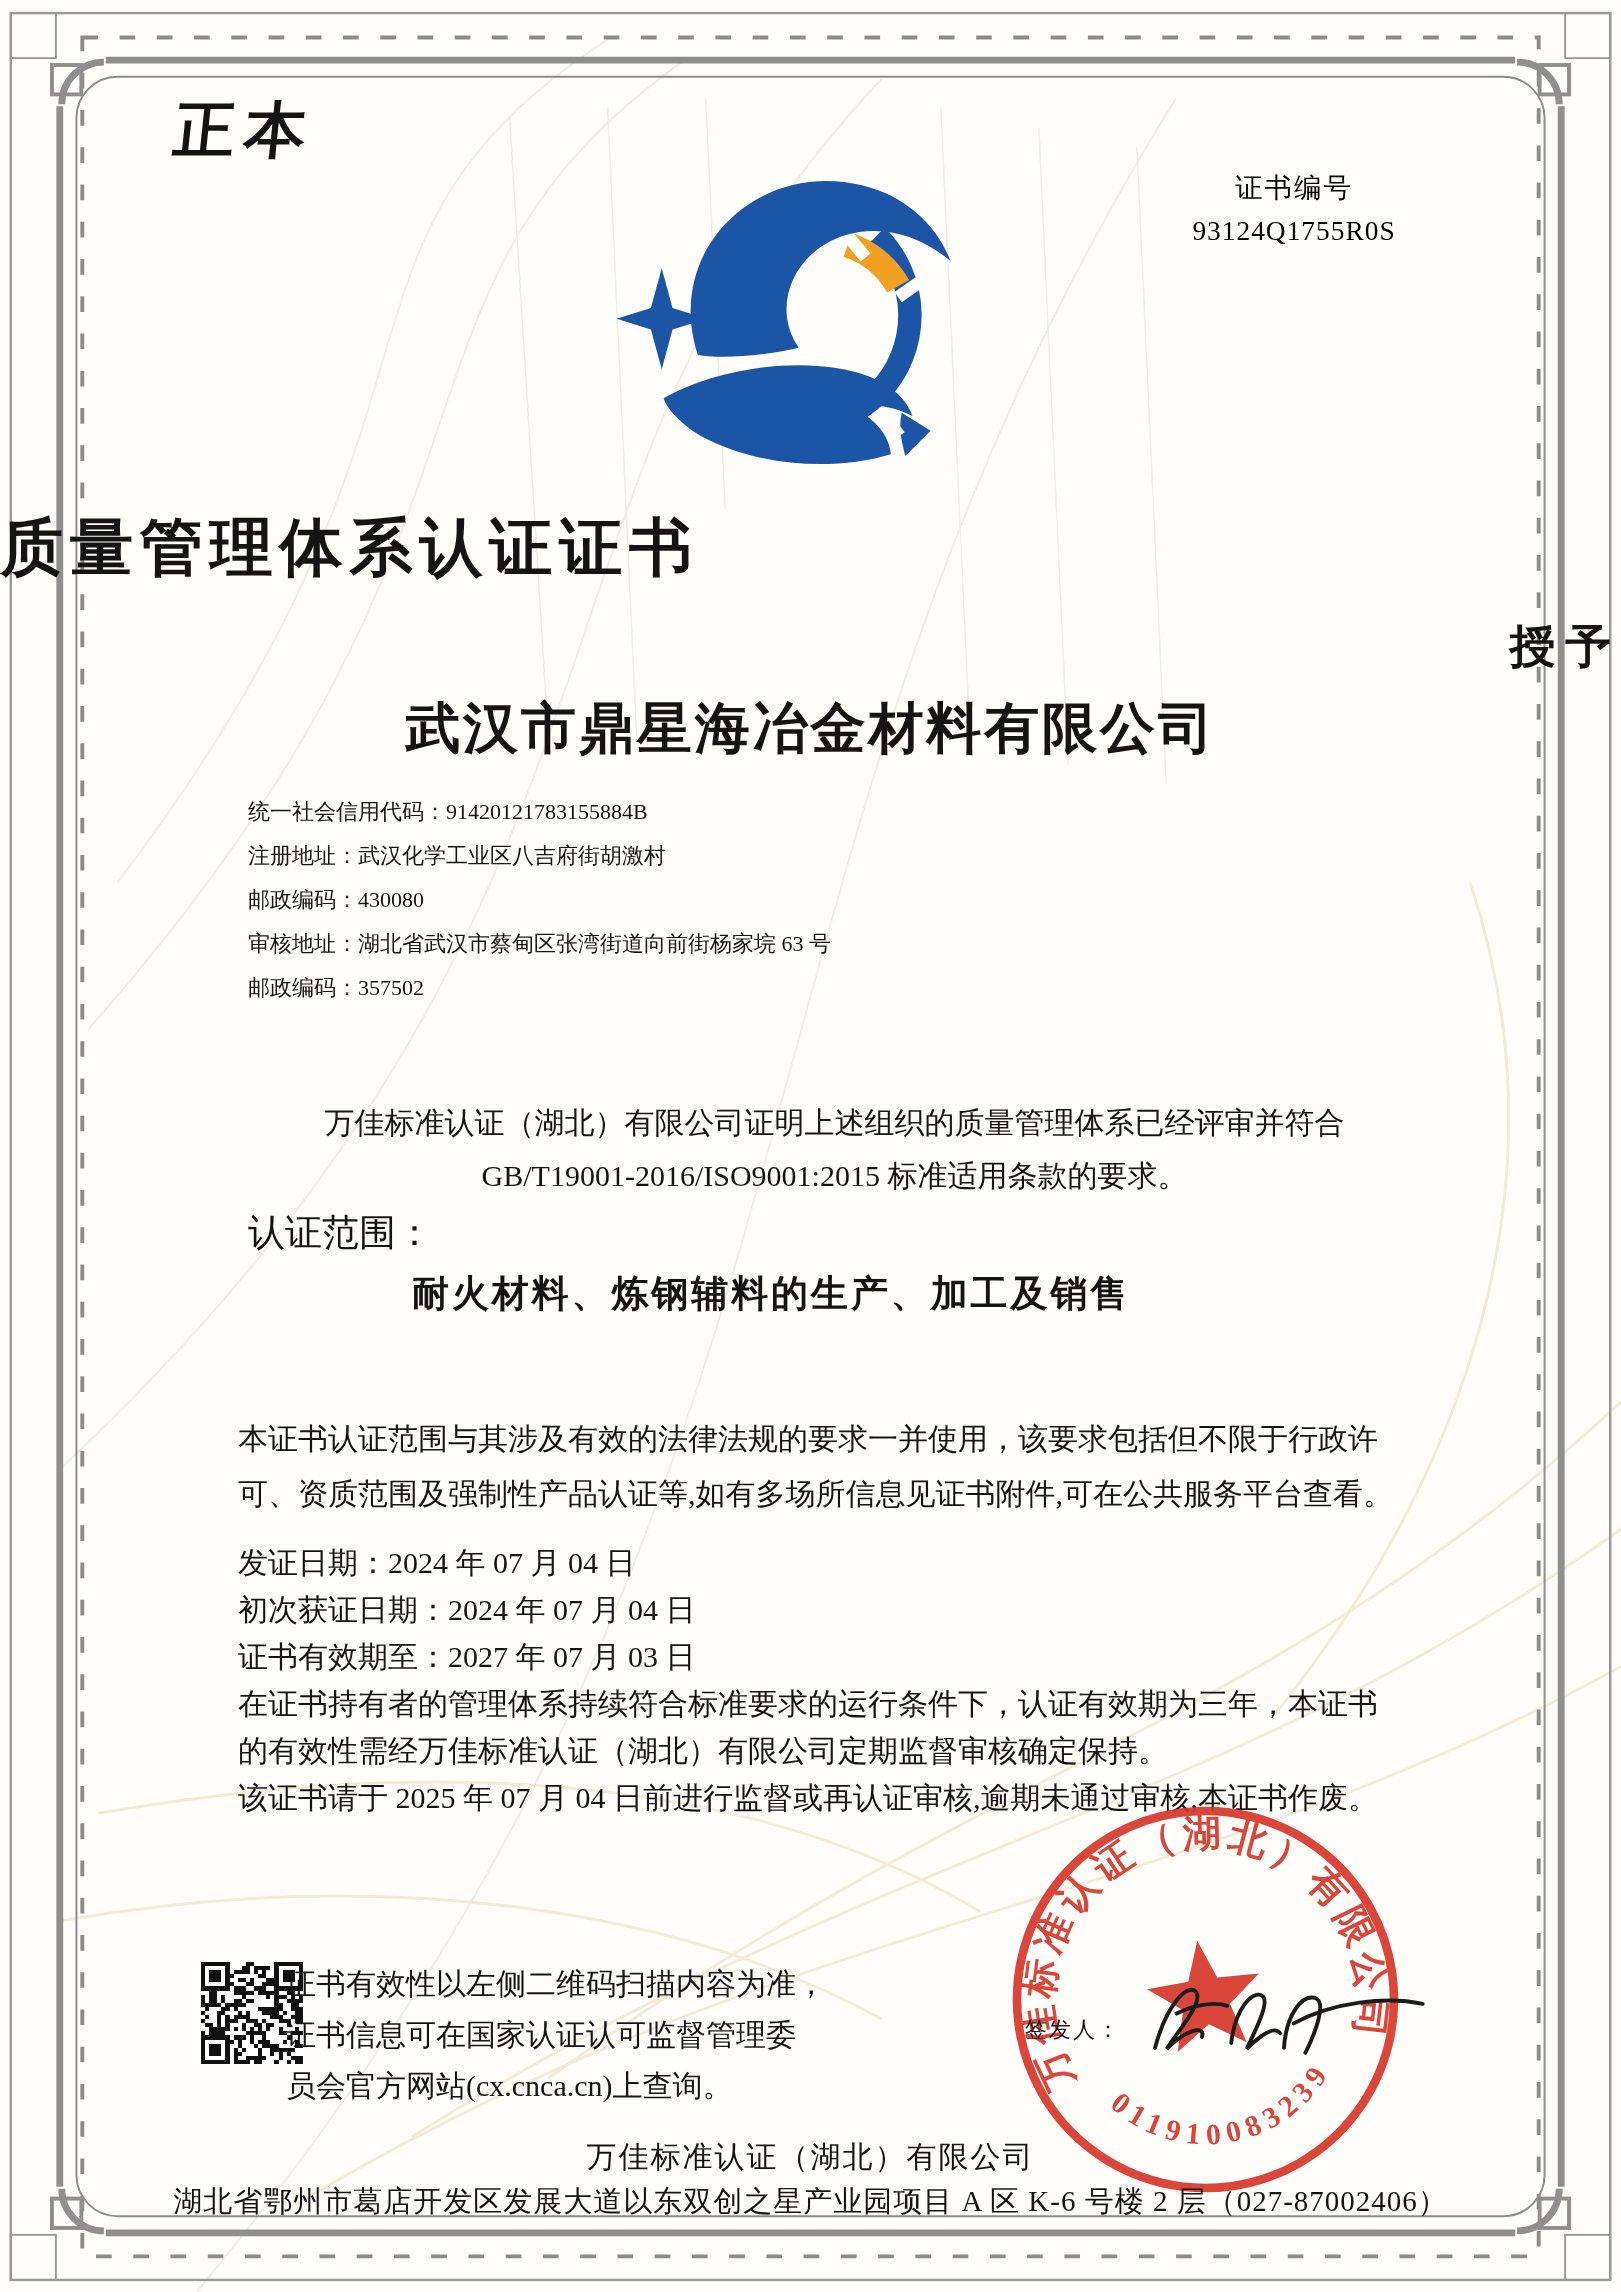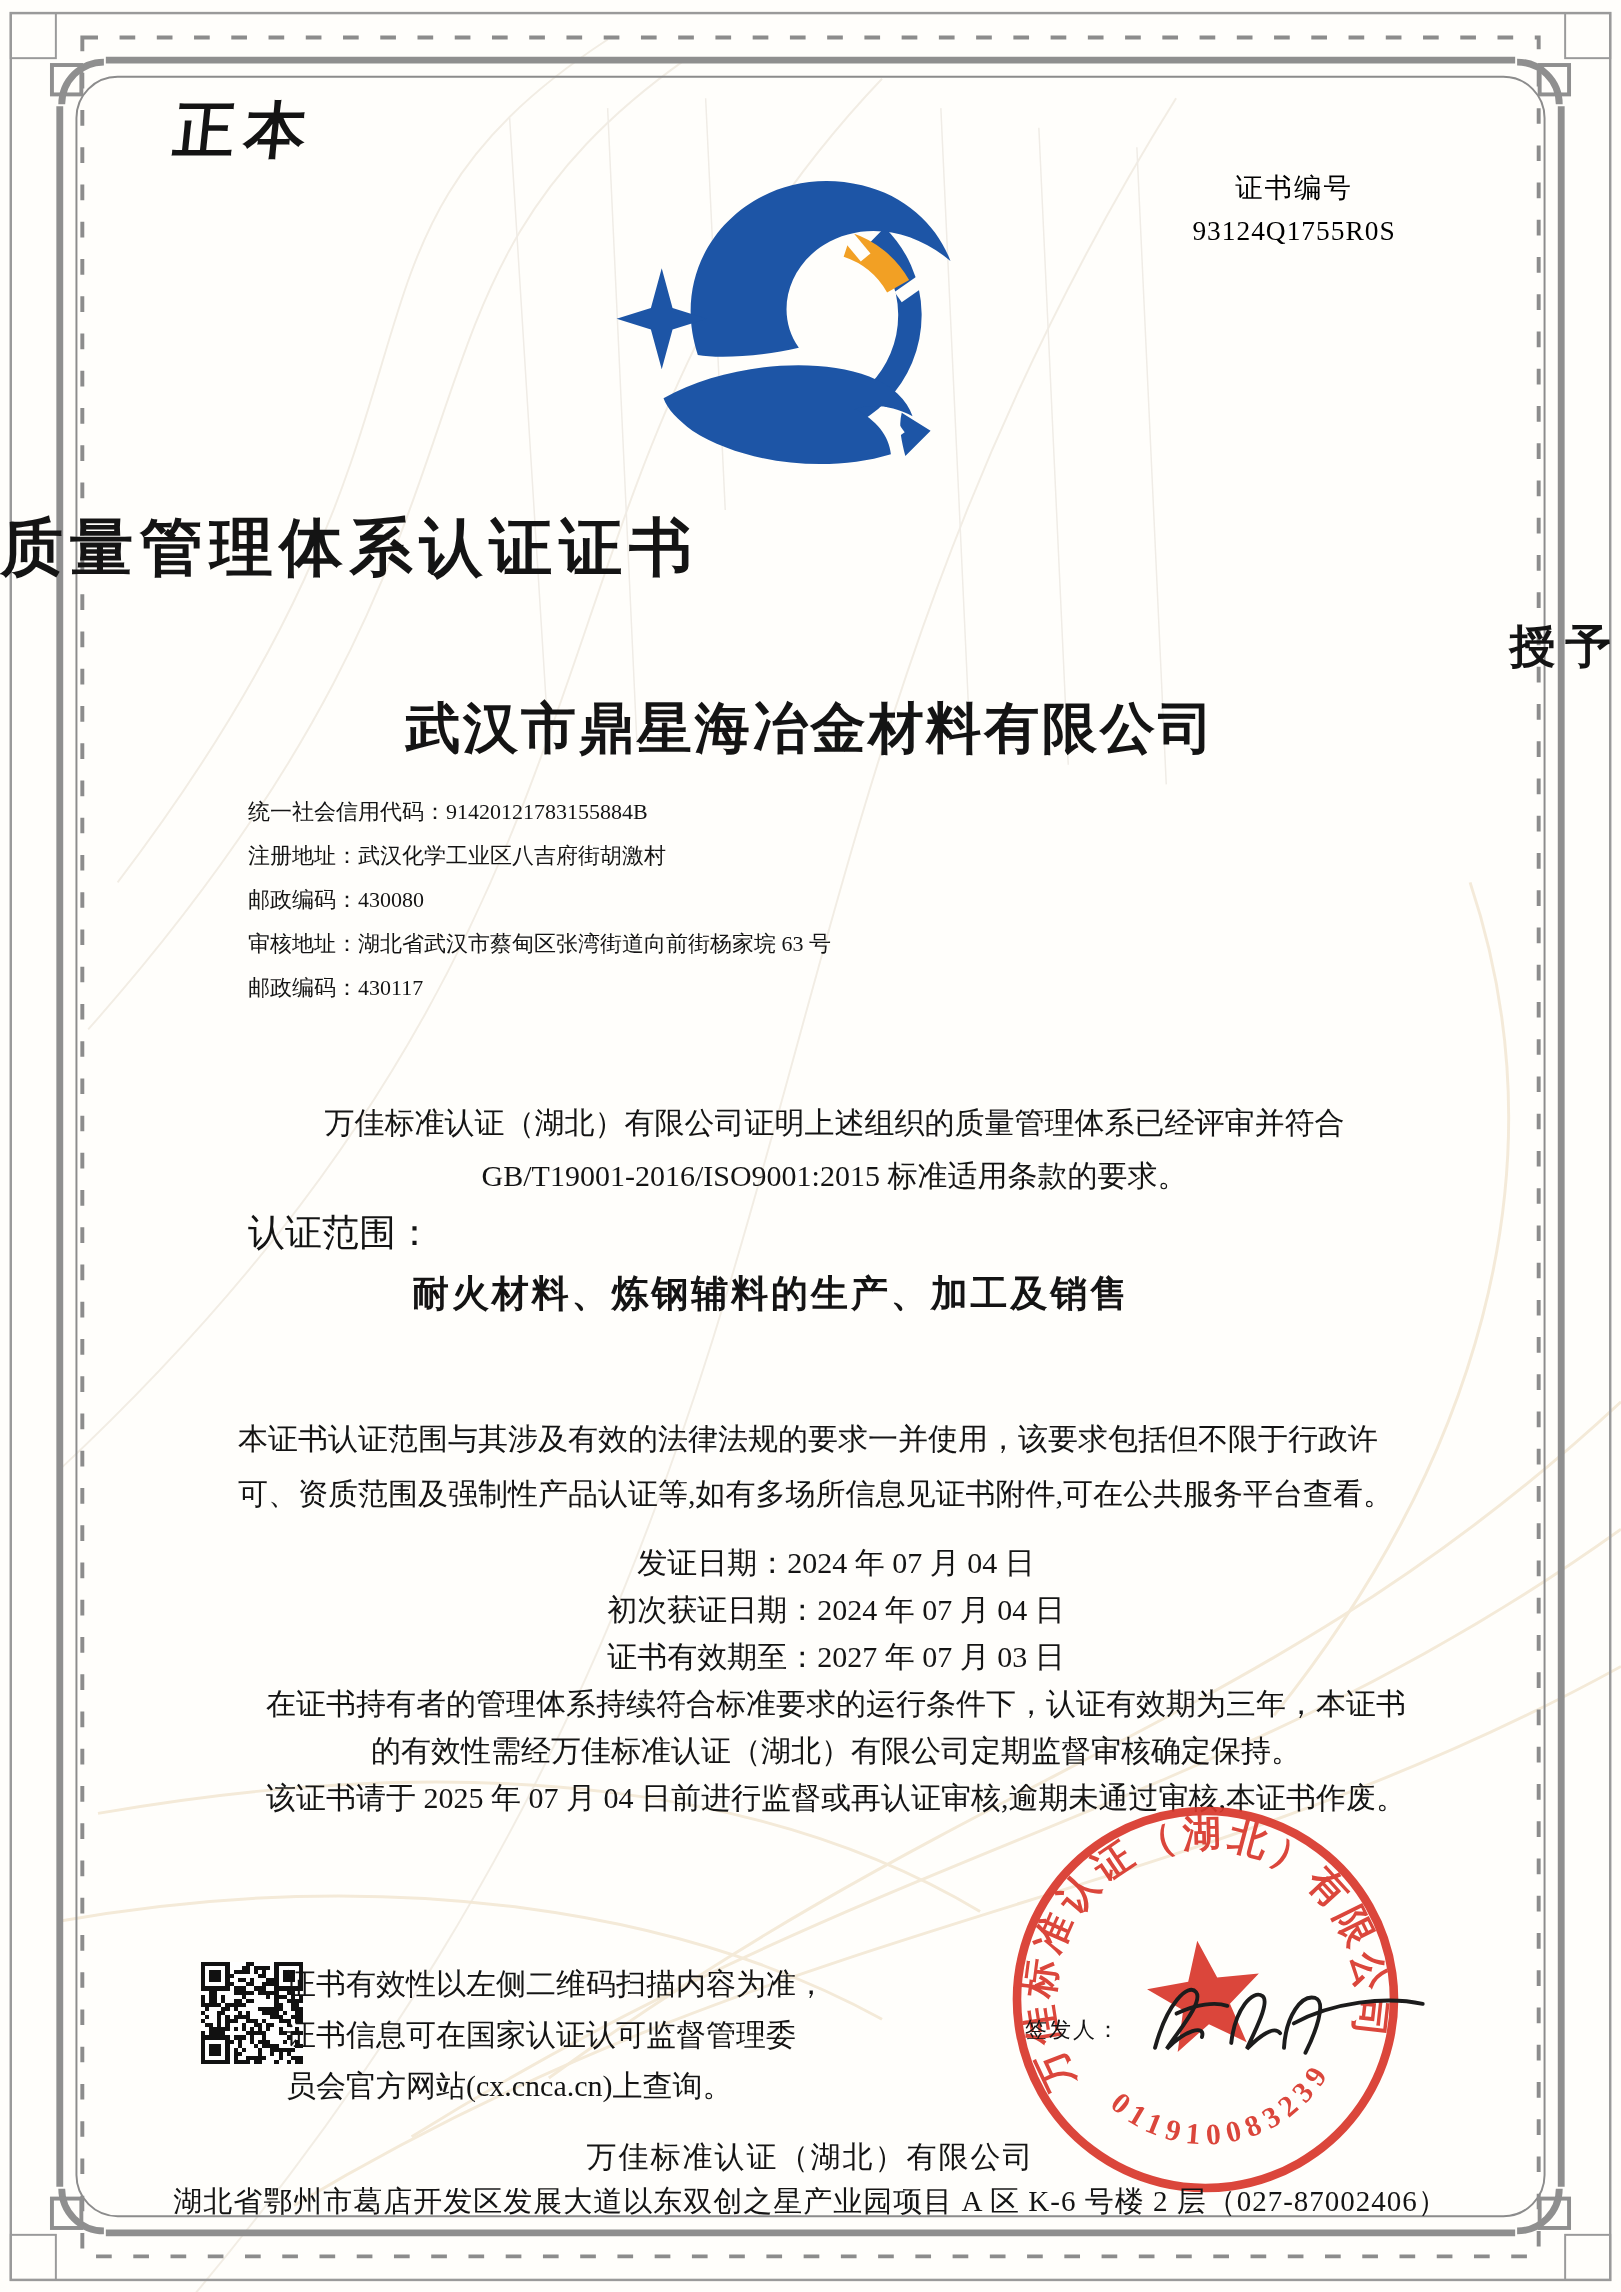--- a/index.html
+++ b/index.html
@@ -54,21 +54,21 @@
 
   
   .statement{left:0;top:1096px;width:1621px;text-align:center;
     font-size:30px;line-height:53px;padding-left:24px;}
 
   .scope-label{left:248px;top:1208px;font-size:37px;}
   .scope-text{left:412px;top:1269px;font-size:37px;font-weight:700;letter-spacing:2.9px;}
 
   .legal{left:238px;top:1411px;width:1171px;font-size:30px;line-height:55px;}
 
-  .dates{left:238px;top:1539px;width:1196px;font-size:30px;line-height:47px;text-align:center;}
+  .dates{left:238px;top:1539px;width:1196px;font-size:30px;line-height:47px;}
   .dates .row{white-space:nowrap;}
 
   
   .qr{left:201px;top:1962px;width:102px;height:102px;}
   .qr-note{left:286px;top:1958px;width:745px;font-size:30px;line-height:51px;}
 
   .seal{left:995px;top:1789px;width:421px;height:421px;opacity:.92;}
   .signer{left:1025px;top:2015px;font-size:22px;letter-spacing:2px;z-index:5;}
   .signature{left:1137px;top:1955px;width:294px;height:127px;z-index:5;}
 
@@ -178,21 +178,21 @@
 
   <div class="abs title">质量管理体系认证证书</div>
   <div class="abs award">授予</div>
   <div class="abs company">武汉市鼎星海冶金材料有限公司</div>
 
   <div class="abs info">
     <div class="row"><span>统一社会信用代码：</span><span>91420121783155884B</span></div>
     <div class="row"><span>注册地址：</span><span>武汉化学工业区八吉府街胡激村</span></div>
     <div class="row"><span>邮政编码：</span><span>430080</span></div>
     <div class="row"><span>审核地址：</span><span>湖北省武汉市蔡甸区张湾街道向前街杨家垸 63 号</span></div>
-    <div class="row"><span>邮政编码：</span><span>430117</span></div>
+    <div class="row"><span>邮政编码：</span><span>357502</span></div>
   </div>
 
   <div class="abs statement">
     <div>万佳标准认证（湖北）有限公司证明上述组织的质量管理体系已经评审并符合</div>
     <div>GB/T19001-2016/ISO9001:2015 标准适用条款的要求。</div>
   </div>
 
   <div class="abs scope-label">认证范围：</div>
   <div class="abs scope-text">耐火材料、炼钢辅料的生产、加工及销售</div>
 

